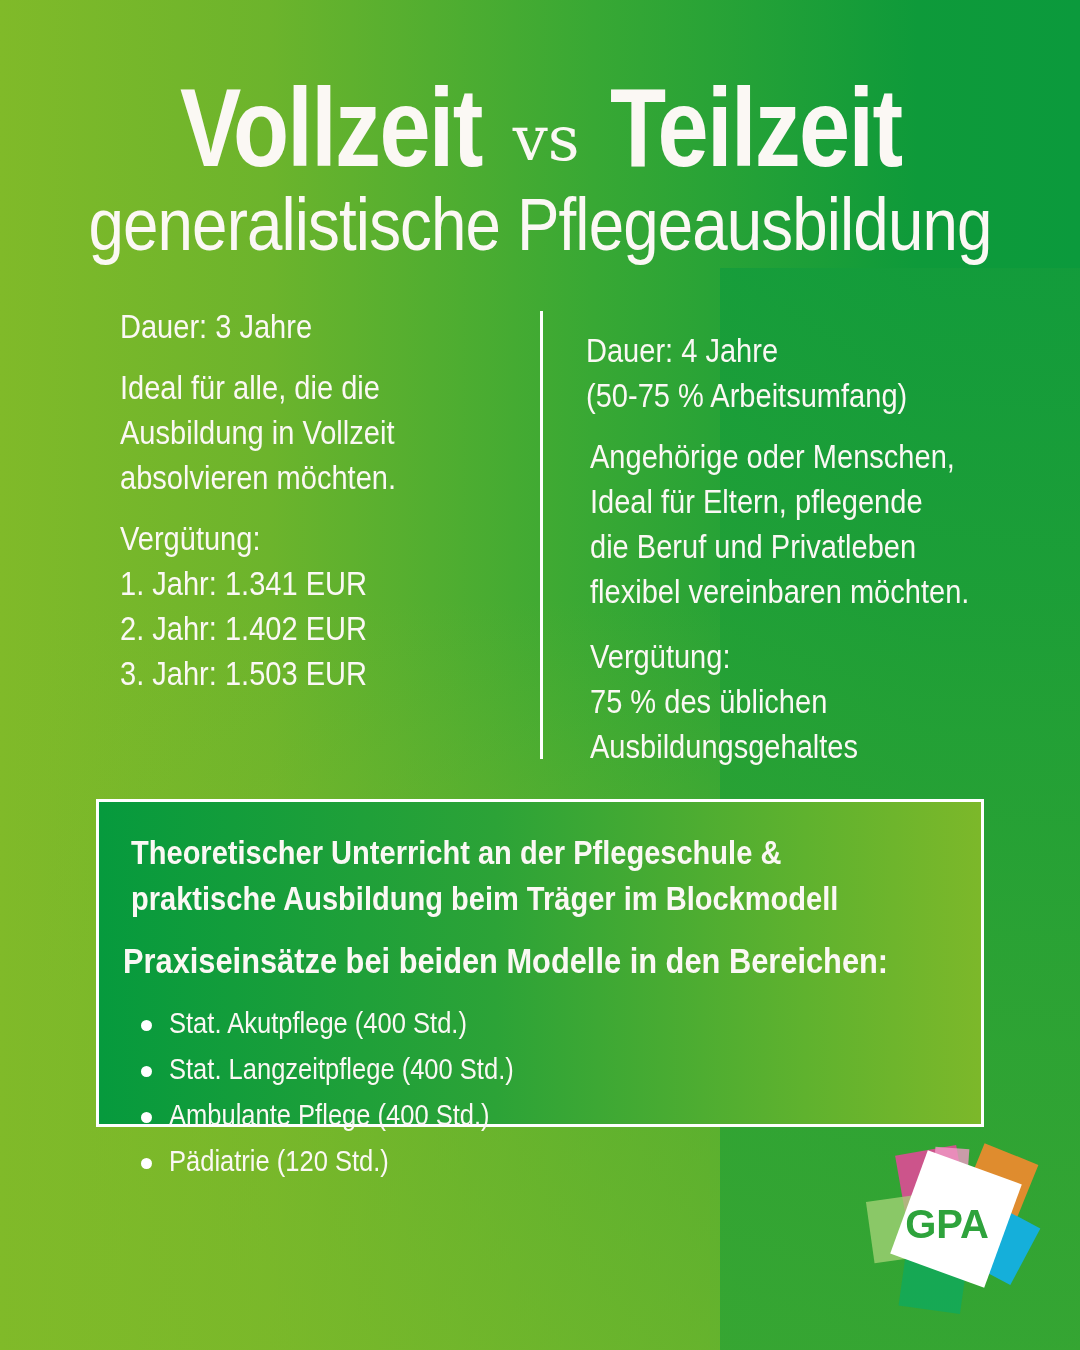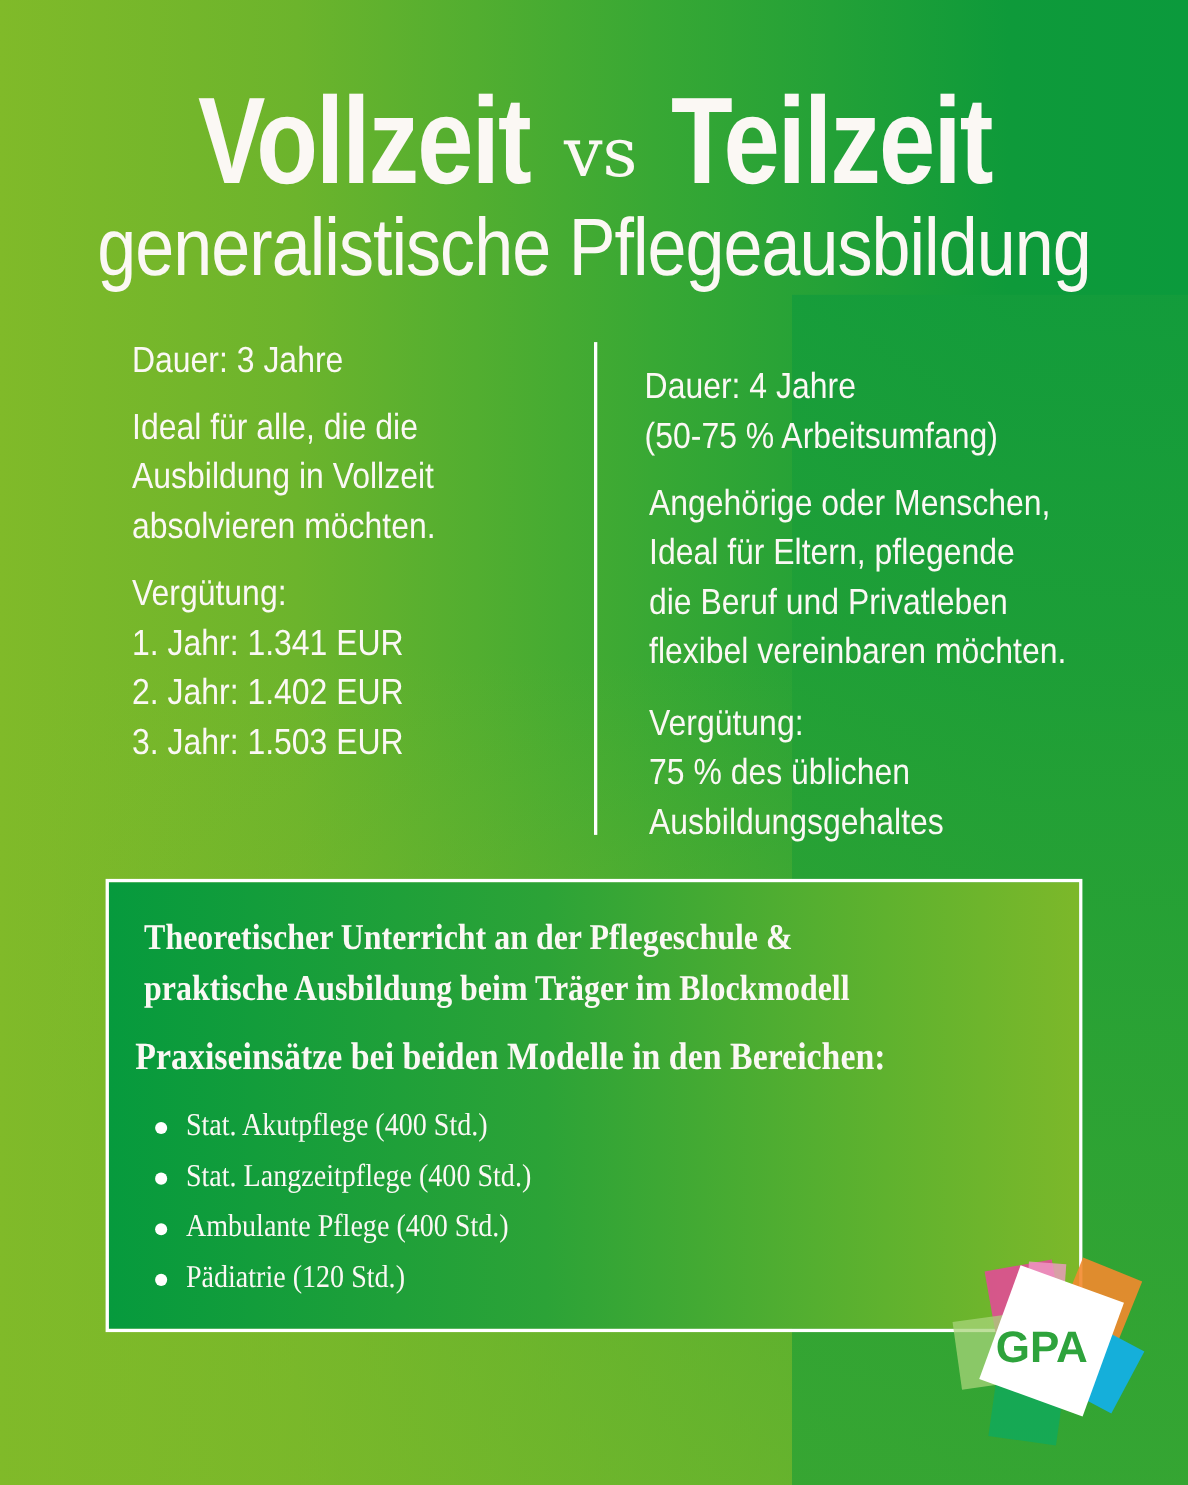--- a/index.html
+++ b/index.html
@@ -46,24 +46,23 @@
     .col p { margin: 0; }
     .col .block { margin-bottom: 16px; }
     .col-left { left: 120px; top: 304px; width: 420px; }
     .col-right { left: 586px; top: 304px; width: 460px; margin-top: 24px; }
     .col-right .ideal, .col-right .pay { padding-left: 4px; }
     .condensed { display: inline-block; transform: scaleX(0.88); transform-origin: left; white-space: nowrap; }
     .divider {
       position: absolute; left: 540px; top: 311px; width: 3px; height: 448px; background: #ffffff;
     }
     .box {
-      position: absolute; left: 96px; top: 799px; width: 888px; height: 412px;
+      position: absolute; left: 96px; top: 799px; width: 888px; height: 328px;
       box-sizing: border-box; border: 3px solid #ffffff;
       background: linear-gradient(90deg, #069a3d 0%, #2ca337 45%, #5fb22e 80%, #7cb82a 100%);
-      font-family: Liberation Serif, serif;
     }
     .box-heading {
       position: absolute; left: 32px; top: 28px; font-weight: bold; font-size: 33px; line-height: 46px;
     }
     .box-heading2 {
       position: absolute; left: 24px; top: 136px; font-weight: bold; font-size: 35px; line-height: 46px;
     }
     .list {
       position: absolute; margin: 0; padding: 0; list-style: none; font-size: 29px; line-height: 46px;
     }

